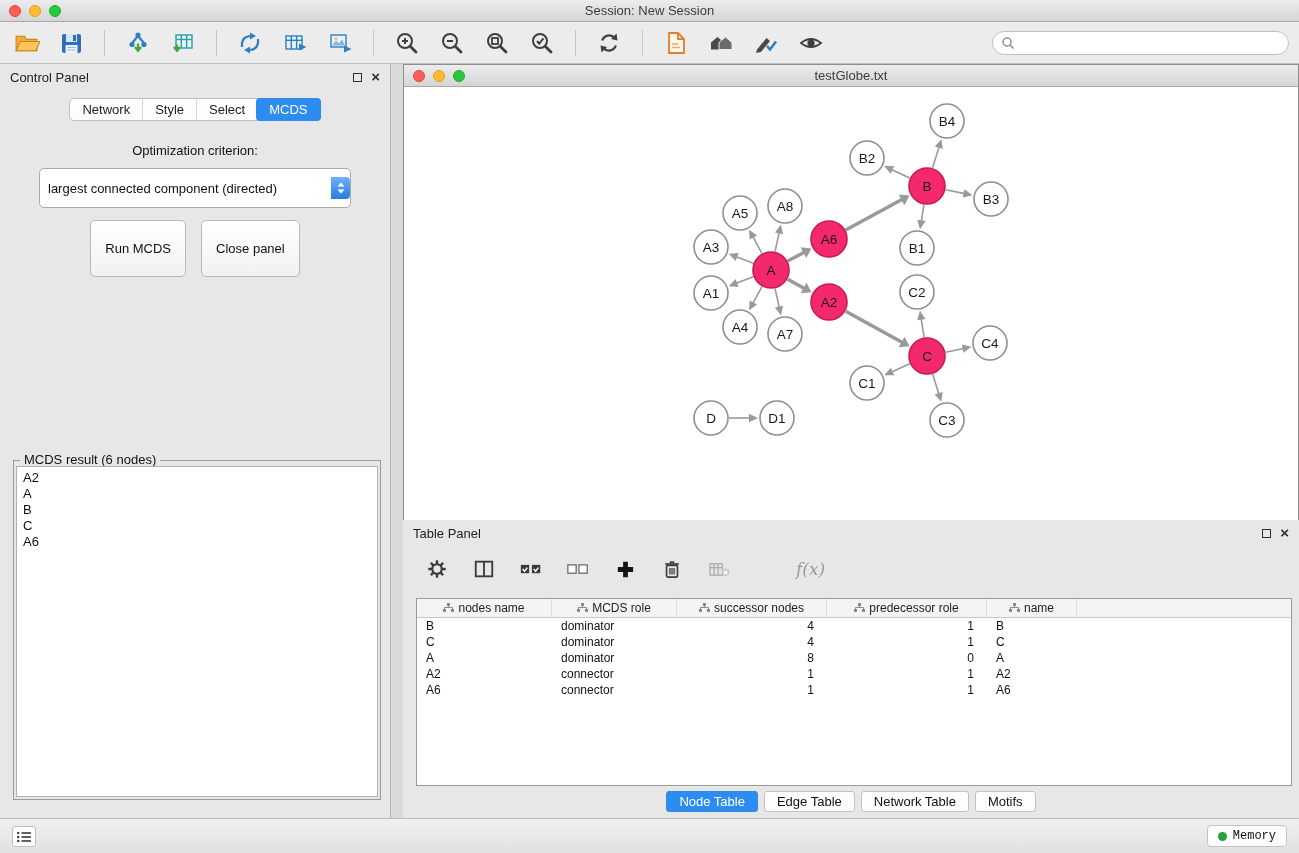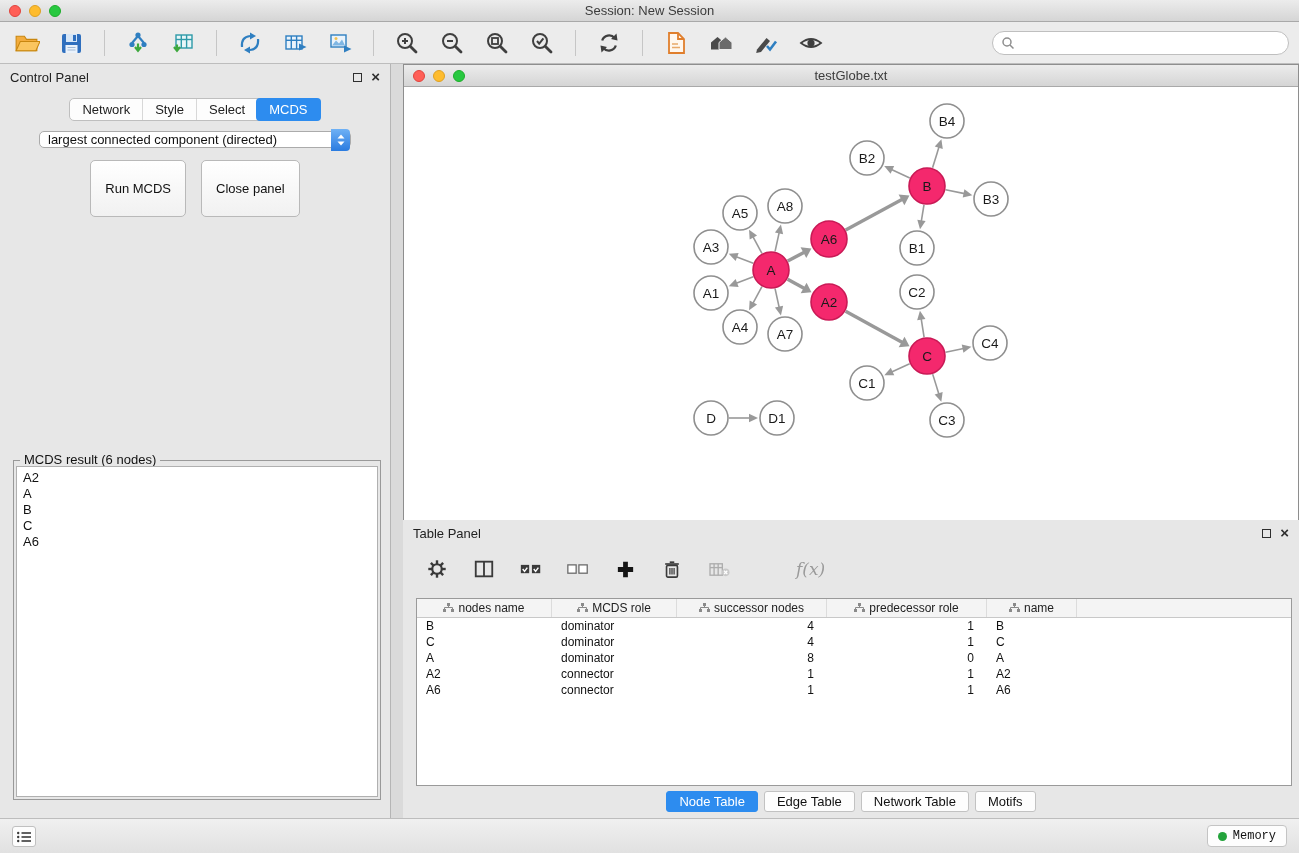--- a/index.html
+++ b/index.html
@@ -39,21 +39,21 @@
 
   
   .control-panel { position:absolute; left:0; top:64px; width:391px; height:754px;
     background:#E7E7E7; border-right:1px solid #B5B5B5; }
   .cp-tabs { display:flex; justify-content:center; margin-top:8px; }
   .cp-tabs-group { display:inline-flex; background:#FDFDFD; border:1px solid #BFBFBF; border-radius:5px; }
   .cp-tab { font-size:13px; color:#222; padding:3px 12px; border-left:1px solid #D8D8D8; }
   .cp-tab:first-child { border-left:none; }
   .cp-tab.active { background:var(--tab-active,#2D8CEF); color:#fff; border-radius:4px; margin:-1px; padding:4px 13px; border-left:none; }
   .opt-label { text-align:center; font-size:13px; color:#111; margin-top:22px; }
-  .criterion { position:relative; margin:10px auto 0 auto; width:312px; height:17px;
+  .criterion { position:relative; margin:10px auto 0 auto; width:312px; height:40px;
     background:#fff; border:1px solid #ABABAB; border-radius:5px;
     display:flex; align-items:center; }
   .criterion .val { font-size:13px; color:#111; padding-left:8px; flex:1; white-space:nowrap; overflow:hidden; }
   .criterion .cap { width:19px; height:22px; border-radius:0 4px 4px 0;
     background:linear-gradient(#6FB1F5,#2A7BE0); display:flex; align-items:center; justify-content:center; }
   .cp-buttons { display:flex; justify-content:center; gap:15px; margin-top:12px; }
   .mac-btn { font-size:13px; color:#111; padding:20px 14px; background:linear-gradient(#FFFFFF,#F1F1F1);
     border:1px solid #B9B9B9; border-radius:5px; cursor:default; }
   .result-fieldset { position:absolute; left:13px; right:9px; top:396px; bottom:18px;
     border:1px solid #999; background:#E7E7E7; }
@@ -267,20 +267,21 @@
       </span>
     </div>
     <div class="cp-tabs">
       <div class="cp-tabs-group">
           <div class="cp-tab">Network</div>
           <div class="cp-tab">Style</div>
           <div class="cp-tab">Select</div>
           <div class="cp-tab active">MCDS</div>
         </div>
     </div>
+    <div class="opt-label">Optimization criterion:</div>
     <div class="criterion">
       <span class="val">largest connected component (directed)</span>
       <span class="cap">
         <svg width="10" height="14" viewBox="0 0 10 14">
           <polygon points="5,1.5 8.5,5.5 1.5,5.5" fill="#fff"></polygon>
           <polygon points="5,12.5 8.5,8.5 1.5,8.5" fill="#fff"></polygon>
         </svg>
       </span>
     </div>
     <div class="cp-buttons">

